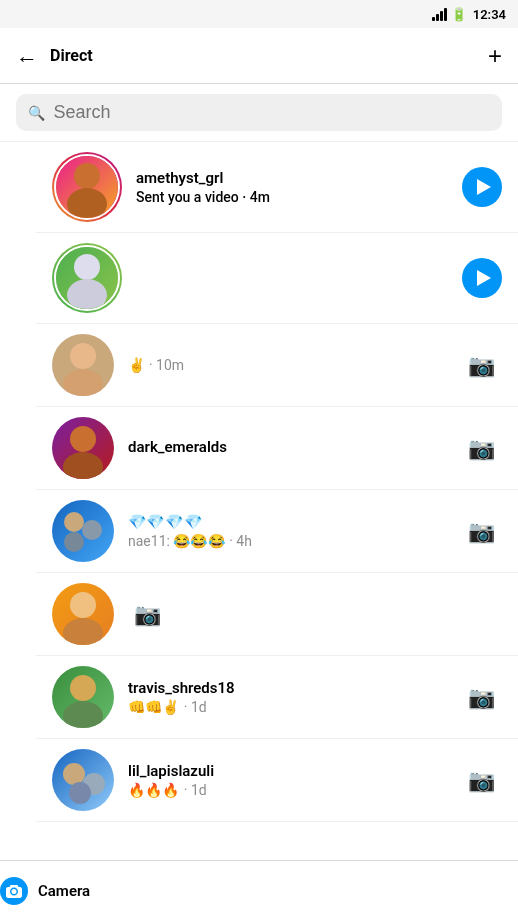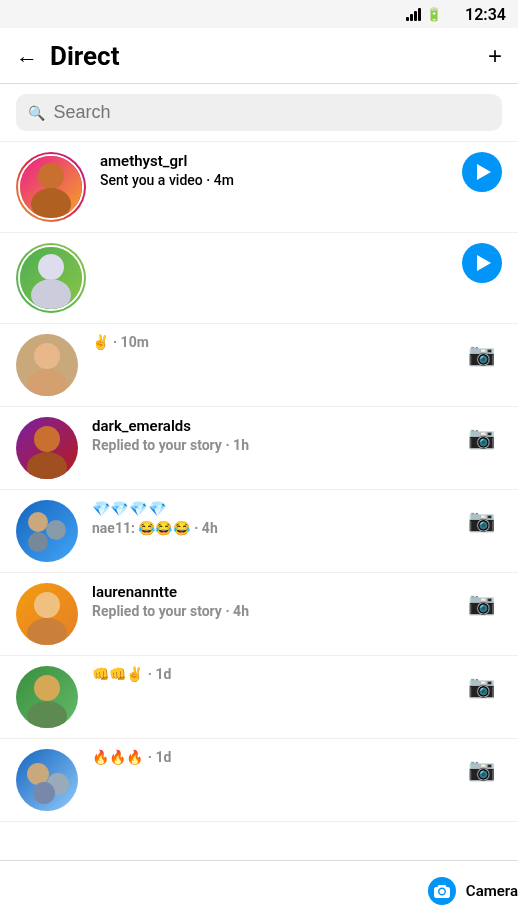--- a/index.html
+++ b/index.html
@@ -20,43 +20,42 @@
       justify-content: flex-end;
       padding-right: 12px;
       gap: 6px;
     }
     .status-bar-icons {
       display: flex;
       align-items: center;
       gap: 5px;
     }
     .status-time {
-      font-size: 16px;
+      font-size: 13px;
       font-weight: 600;
       color: #000;
-      margin-left: 18px;
     }
 
     
     .header {
       background: #fff;
       height: 56px;
       display: flex;
       align-items: center;
       padding: 0 16px;
       border-bottom: 1px solid #dbdbdb;
     }
     .header-back {
       font-size: 22px;
       cursor: pointer;
       color: #000;
       margin-right: 12px;
     }
     .header-title {
-      font-size: 26px;
+      font-size: 16px;
       font-weight: 700;
       color: #000;
       flex: 1;
     }
     .header-add {
       font-size: 24px;
       color: #000;
       cursor: pointer;
     }
 
@@ -85,24 +84,26 @@
       color: #8e8e8e;
       flex: 1;
     }
 
     
     .conversation-list {
       list-style: none;
     }
     .conversation-item {
       display: flex;
+      align-items: center;
       padding: 10px 16px;
       border-bottom: 1px solid #efefef;
       cursor: pointer;
       gap: 14px;
+      margin-left: 36px;
     }
 
     
     .avatar-wrap {
       position: relative;
       flex-shrink: 0;
     }
     .avatar-img {
       width: 62px;
       height: 62px;
@@ -141,21 +142,20 @@
       font-weight: 600;
       color: #000;
       margin-bottom: 2px;
     }
     .conv-preview {
       font-size: 14px;
       color: #8e8e8e;
       white-space: nowrap;
       overflow: hidden;
       text-overflow: ellipsis;
-      font-weight: bold;
     }
     .conv-preview.unread {
       color: #000;
       font-weight: 500;
     }
 
     
     .conv-action {
       flex-shrink: 0;
       width: 40px;
@@ -189,21 +189,21 @@
     
     .bottom-bar {
       position: fixed;
       bottom: 0;
       width: 518px;
       height: 60px;
       background: #fff;
       border-top: 1px solid #dbdbdb;
       display: flex;
       align-items: center;
-      justify-content: flex-end;
+      justify-content: flex-start;
       gap: 10px;
       cursor: pointer;
     }
     .camera-icon-bottom {
       width: 28px;
       height: 28px;
       background: #0095f6;
       border-radius: 50%;
       display: flex;
       align-items: center;
@@ -336,21 +336,20 @@
     <div class="avatar-wrap">
       <div class="avatar-img" style="width:62px;height:62px;border-radius:50%;background:linear-gradient(135deg,#7b1fa2,#b71c1c);">
         <svg width="62" height="62" viewBox="0 0 62 62">
             <circle cx="31" cy="22" r="13" fill="#c97030"></circle>
             <ellipse cx="31" cy="50" rx="20" ry="15" fill="#a05020"></ellipse>
           </svg>
       </div>
     </div>
     <div class="conversation-text">
       <div class="conv-username">dark_emeralds</div>
-      <div class="conv-preview">Replied to your story · 1h</div>
     </div>
     <div class="conv-action">
       <span class="camera-icon">📷</span>
     </div>
   </li>
 
   <li class="conversation-item">
     <div class="avatar-wrap">
       <div class="avatar-img" style="width:62px;height:62px;border-radius:50%;background:linear-gradient(135deg,#1565c0,#42a5f5);">
         <svg width="62" height="62" viewBox="0 0 62 62">
@@ -371,57 +370,55 @@
 
   <li class="conversation-item">
     <div class="avatar-wrap">
       <div class="avatar-img" style="width:62px;height:62px;border-radius:50%;background:linear-gradient(135deg,#f39c12,#e67e22);">
         <svg width="62" height="62" viewBox="0 0 62 62">
             <circle cx="31" cy="22" r="13" fill="#f0c080"></circle>
             <ellipse cx="31" cy="50" rx="20" ry="15" fill="#c8803a"></ellipse>
           </svg>
       </div>
     </div>
-    <div class="conversation-text">
-      <div class="conv-username">laurenanntte</div>
-      <div class="conv-preview">Replied to your story · 4h</div>
-    </div>
     <div class="conv-action">
       <span class="camera-icon">📷</span>
     </div>
   </li>
 
   <li class="conversation-item">
     <div class="avatar-wrap">
       <div class="avatar-img" style="width:62px;height:62px;border-radius:50%;background:linear-gradient(135deg,#388e3c,#66bb6a);">
         <svg width="62" height="62" viewBox="0 0 62 62">
             <circle cx="31" cy="22" r="13" fill="#d4a855"></circle>
             <ellipse cx="31" cy="50" rx="20" ry="15" fill="#5d8a50"></ellipse>
           </svg>
       </div>
     </div>
     <div class="conversation-text">
+      <div class="conv-username">travis_shreds18</div>
       <div class="conv-preview">👊👊✌️  · 1d</div>
     </div>
     <div class="conv-action">
       <span class="camera-icon">📷</span>
     </div>
   </li>
 
   <li class="conversation-item">
     <div class="avatar-wrap">
       <div class="avatar-img" style="width:62px;height:62px;border-radius:50%;background:linear-gradient(135deg,#1565c0,#90caf9);">
         <svg width="62" height="62" viewBox="0 0 62 62">
             <circle cx="22" cy="25" r="11" fill="#c9a87c"></circle>
             <circle cx="42" cy="35" r="11" fill="#99aabb"></circle>
             <circle cx="28" cy="44" r="11" fill="#7788aa"></circle>
           </svg>
       </div>
     </div>
     <div class="conversation-text">
+      <div class="conv-username">lil_lapislazuli</div>
       <div class="conv-preview">🔥🔥🔥 · 1d</div>
     </div>
     <div class="conv-action">
       <span class="camera-icon">📷</span>
     </div>
   </li>
 
 </ul>
 
 <div class="bottom-bar">

